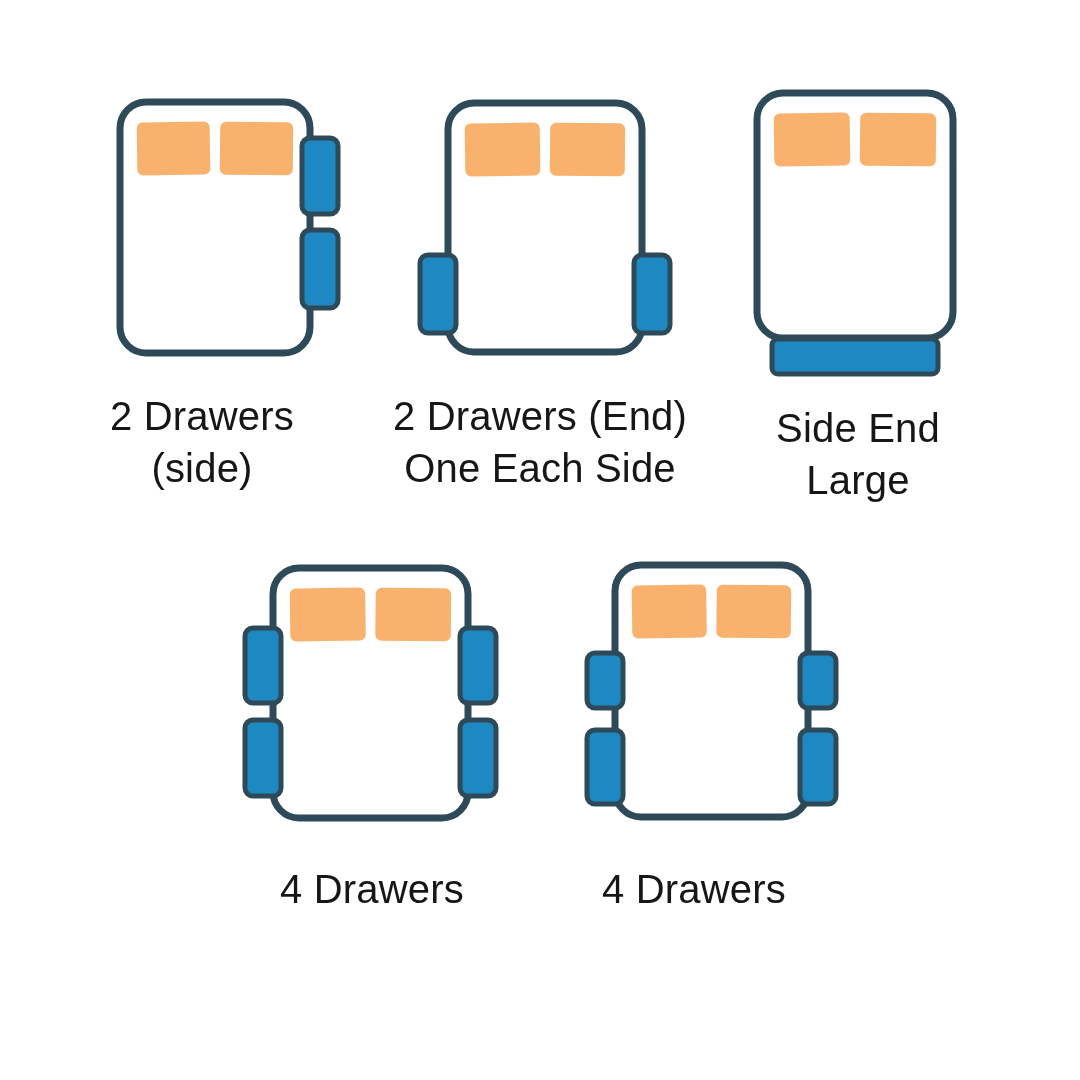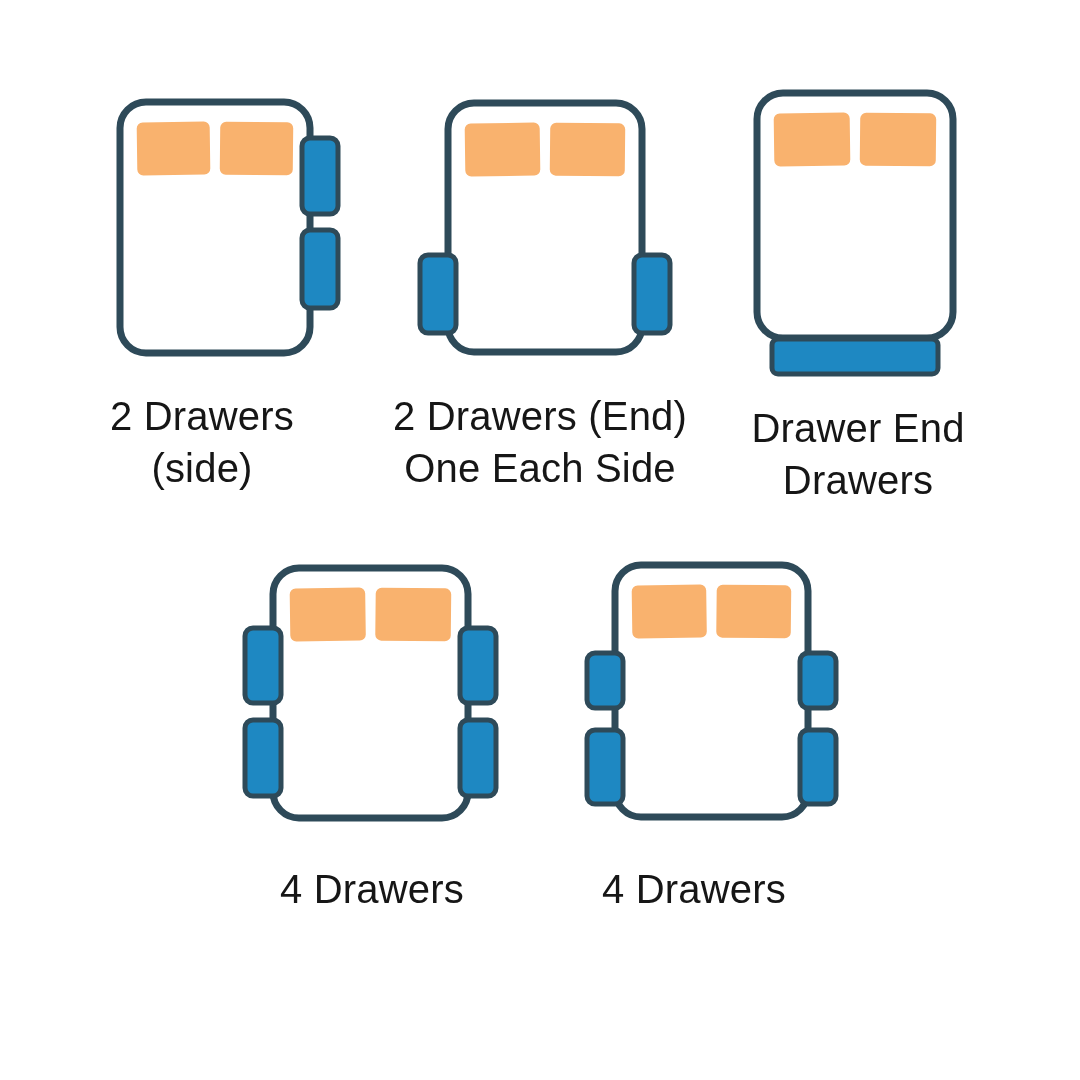--- a/index.html
+++ b/index.html
@@ -53,22 +53,22 @@
     </div>
     <div class="figure" style="left: 707px; top: 43px;">
       <svg width="296" height="345" viewBox="0 0 296 345">
         <rect x="50" y="50" width="196" height="245" rx="26" ry="26" fill="#ffffff" stroke="#2e4a59" stroke-width="7"></rect>
         <rect x="67" y="70" width="76" height="53" rx="6" ry="6" fill="#f9b26e" transform="rotate(-0.8 105 96.5)"></rect>
         <rect x="153" y="70" width="76" height="53" rx="6" ry="6" fill="#f9b26e" transform="rotate(0.6 191 96.5)"></rect>
         <rect x="65" y="296" width="166" height="35" rx="6" ry="6" fill="#1e88c2" stroke="#2e4a59" stroke-width="5"></rect>
       </svg>
     </div>
     <div class="label" style="left: 648px; top: 402px;">
-      <div>Drawer End</div>
-      <div>Drawers</div>
+      <div>Side End</div>
+      <div>Large</div>
     </div>
     <div class="figure" style="left: 223px; top: 518px;">
       <svg width="295" height="350" viewBox="0 0 295 350">
         <rect x="50" y="50" width="195" height="250" rx="26" ry="26" fill="#ffffff" stroke="#2e4a59" stroke-width="7"></rect>
         <rect x="67" y="70" width="75.5" height="53" rx="6" ry="6" fill="#f9b26e" transform="rotate(-0.8 104.75 96.5)"></rect>
         <rect x="152.5" y="70" width="75.5" height="53" rx="6" ry="6" fill="#f9b26e" transform="rotate(0.6 190.25 96.5)"></rect>
         <rect x="22" y="110" width="36" height="75" rx="8" ry="8" fill="#1e88c2" stroke="#2e4a59" stroke-width="5"></rect>
         <rect x="22" y="202" width="36" height="76" rx="8" ry="8" fill="#1e88c2" stroke="#2e4a59" stroke-width="5"></rect>
         <rect x="237" y="110" width="36" height="75" rx="8" ry="8" fill="#1e88c2" stroke="#2e4a59" stroke-width="5"></rect>
         <rect x="237" y="202" width="36" height="76" rx="8" ry="8" fill="#1e88c2" stroke="#2e4a59" stroke-width="5"></rect>

